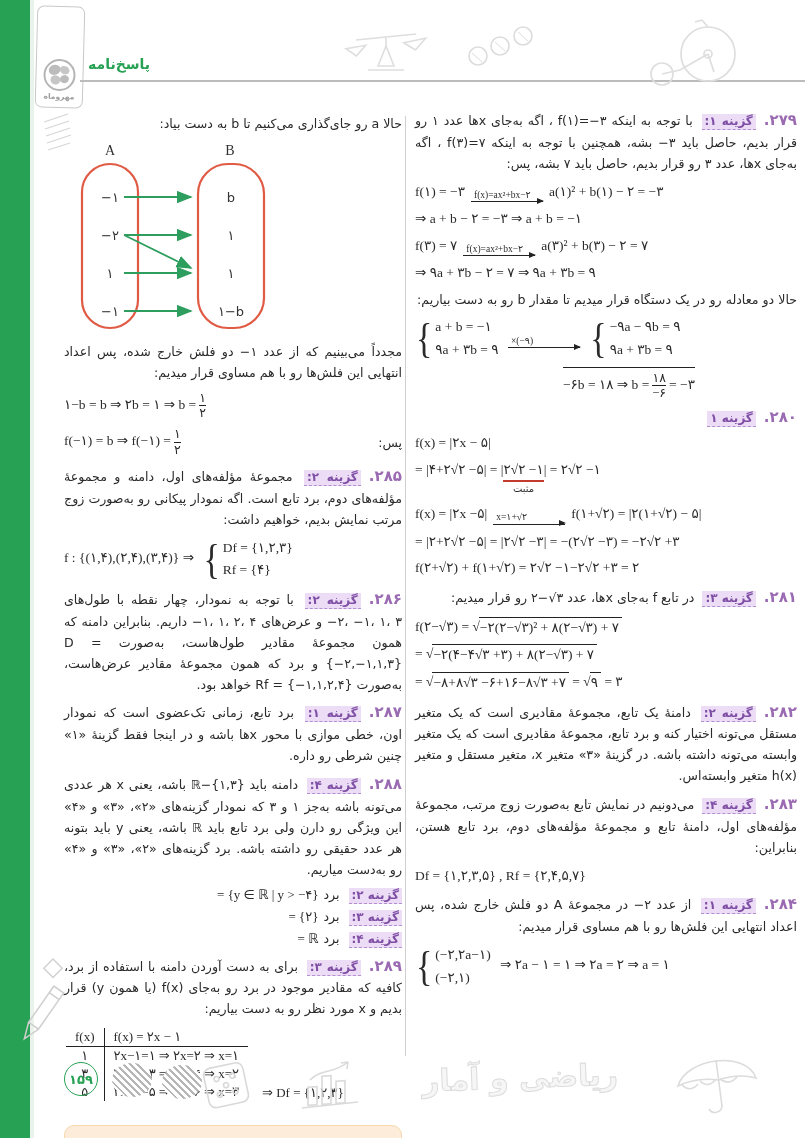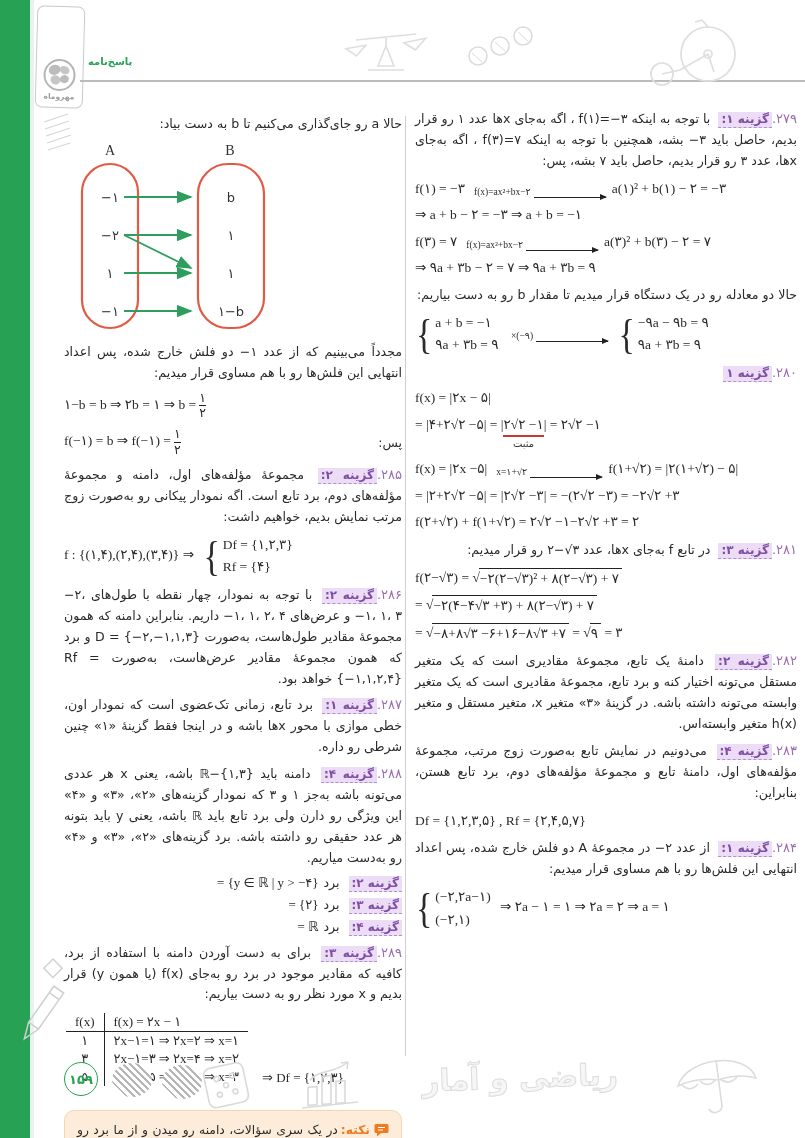--- a/index.html
+++ b/index.html
@@ -7,38 +7,38 @@
         font-family:"DejaVu Sans",sans-serif;color:#2a2a2a;}
   
   .spine{position:absolute;left:0;top:0;width:30px;height:1138px;background:#27A254;}
   .spine-edge{position:absolute;left:30px;top:0;width:4px;height:1138px;background:#e9f3ec;}
   
   .brand-tab{position:absolute;left:36px;top:6px;width:48px;height:102px;background:#fff;
              border:1.5px solid #c9c9c9;border-radius:7px;transform:rotate(1.5deg);
              display:flex;flex-direction:column;align-items:center;justify-content:flex-end;padding-bottom:6px;box-sizing:border-box;}
   .brand-name{font-size:7.5px;color:#9d9d9d;font-weight:bold;}
   
-  .hdr-label{position:absolute;left:88px;top:56px;font-size:10px;font-weight:bold;color:#27A254;}
+  .hdr-label{position:absolute;left:88px;top:56px;font-size:14px;font-weight:bold;color:#27A254;}
   .hdr-rule{position:absolute;left:80px;top:80px;width:725px;height:1.5px;background:#bcbcbc;}
   .decor{position:absolute;}
   
   .col{position:absolute;direction:rtl;}
   .col-right{left:415px;top:108px;width:382px;}
   .col-left{left:64px;top:114px;width:338px;}
   .divider{position:absolute;left:405px;top:116px;width:1px;height:940px;background:#cfcfcf;}
   p.body{margin:0 0 5px 0;text-align:justify;font-size:12.6px;line-height:1.66;}
-  .qnum{color:#9A6AB2;font-weight:normal;font-size:13px;margin-left:0;}
+  .qnum{color:#9A6AB2;font-weight:bold;font-size:15px;margin-left:8px;}
   .opt{background:#ECDCF5;color:#7E4FA5;font-weight:bold;font-size:12px;
        padding:0 3px 1px 3px;border-bottom:1px dashed #B18FD0;margin-left:4px;}
   .qline{margin:4px 0 2px 0;text-align:right;}
   
   .math{direction:ltr;text-align:left;font-family:"Liberation Serif","DejaVu Sans",serif;
         font-size:13.5px;margin:7px 0;line-height:1.45;}
   .mathinline{direction:ltr;display:inline-block;font-family:"Liberation Serif","DejaVu Sans",serif;font-size:13px;}
-  .larr{display:inline-flex;align-items:flex-end;margin:0 6px;vertical-align:-2px;}
+  .larr{display:inline-flex;flex-direction:column;align-items:flex-start;margin:0 6px;vertical-align:-2px;}
   .larr .lab{font-size:9.5px;line-height:1.2;padding:0 3px;}
   .larr .shaft{position:relative;height:1px;background:#222;width:100%;min-width:72px;}
   .larr .shaft::after{content:"";position:absolute;right:-1px;top:-3.5px;
         border-left:7px solid #222;border-top:3.5px solid transparent;border-bottom:3.5px solid transparent;}
   .sys{display:inline-flex;align-items:center;vertical-align:middle;}
   .sys .brace{font-size:34px;font-weight:300;line-height:0.9;transform:scaleY(1.25);margin-left:1px;}
   .sys .rows{display:inline-flex;flex-direction:column;gap:3px;padding-left:3px;}
   .frac{display:inline-flex;flex-direction:column;align-items:center;vertical-align:middle;
         line-height:1.15;margin:0 3px;font-size:12.5px;}
   .frac .fd{border-top:1px solid #222;}
@@ -169,20 +169,26 @@
           <span class="lab">×(−۹)</span>
           <span class="shaft"></span>
         </span>
       <span class="sys">
           <span class="brace">{</span>
           <span class="rows">
             <span>−۹a − ۹b = ۹</span>
             <span>۹a + ۳b = ۹</span>
           </span>
         </span>
+    </div>
+    <div class="math" style="padding-left:148px">
+      <span class="oline"><span>−۶b = ۱۸ ⇒ b =</span><span class="frac">
+            <span class="fn">۱۸</span>
+            <span class="fd">−۶</span>
+          </span><span>= −۳</span></span>
     </div>
 
     <div class="qline">
       <span class="qnum">۲۸۰.</span><span class="opt">گزینه ۱</span>
     </div>
     <div class="math">f(x) = |۲x − ۵|</div>
     <div class="math mb-extra">
       <span>= |۴+۲√۲ −۵| = |</span><span class="ub"><span>۲√۲ −۱</span><span class="ub-label">مثبت</span></span><span>| = ۲√۲ −۱</span>
     </div>
     <div class="math">

